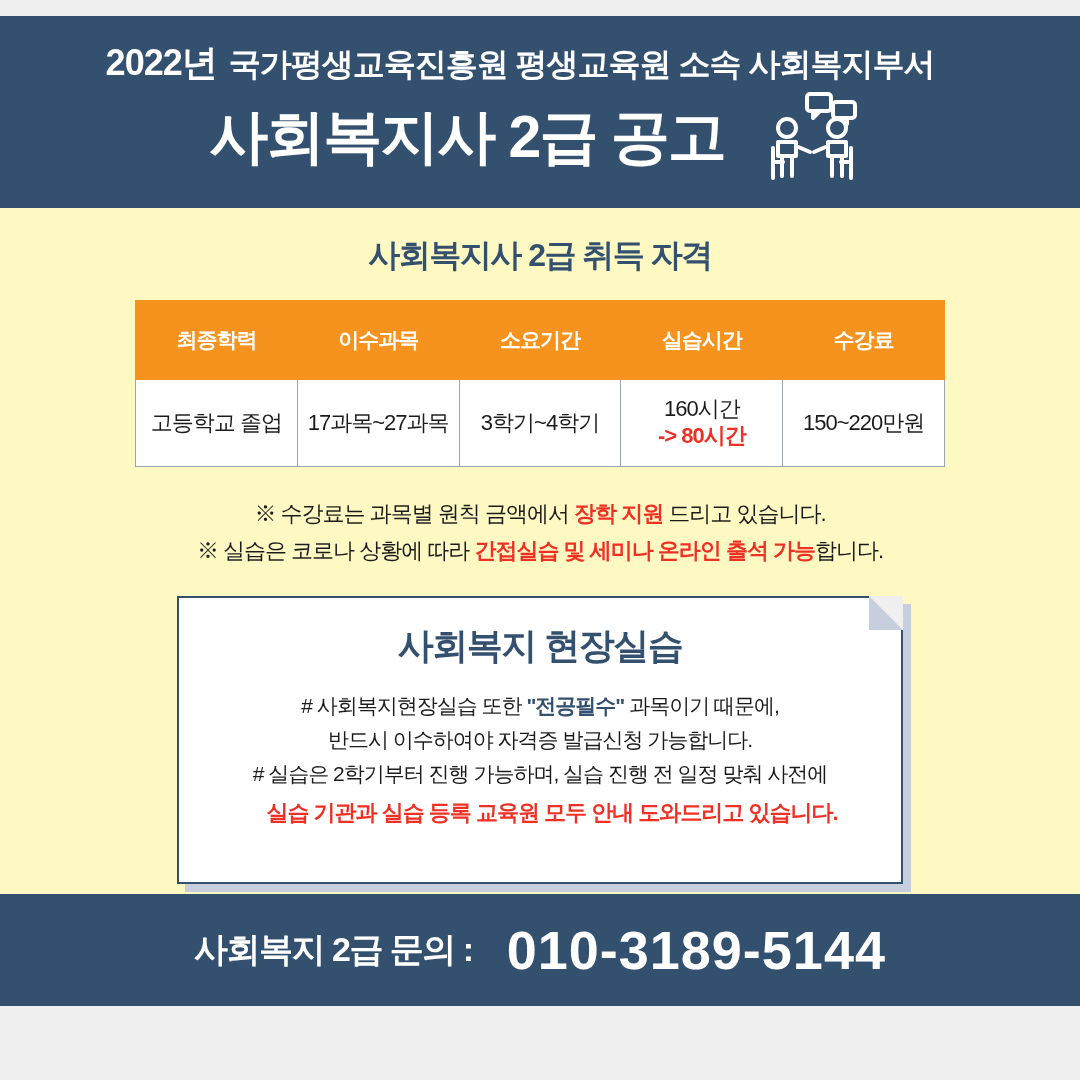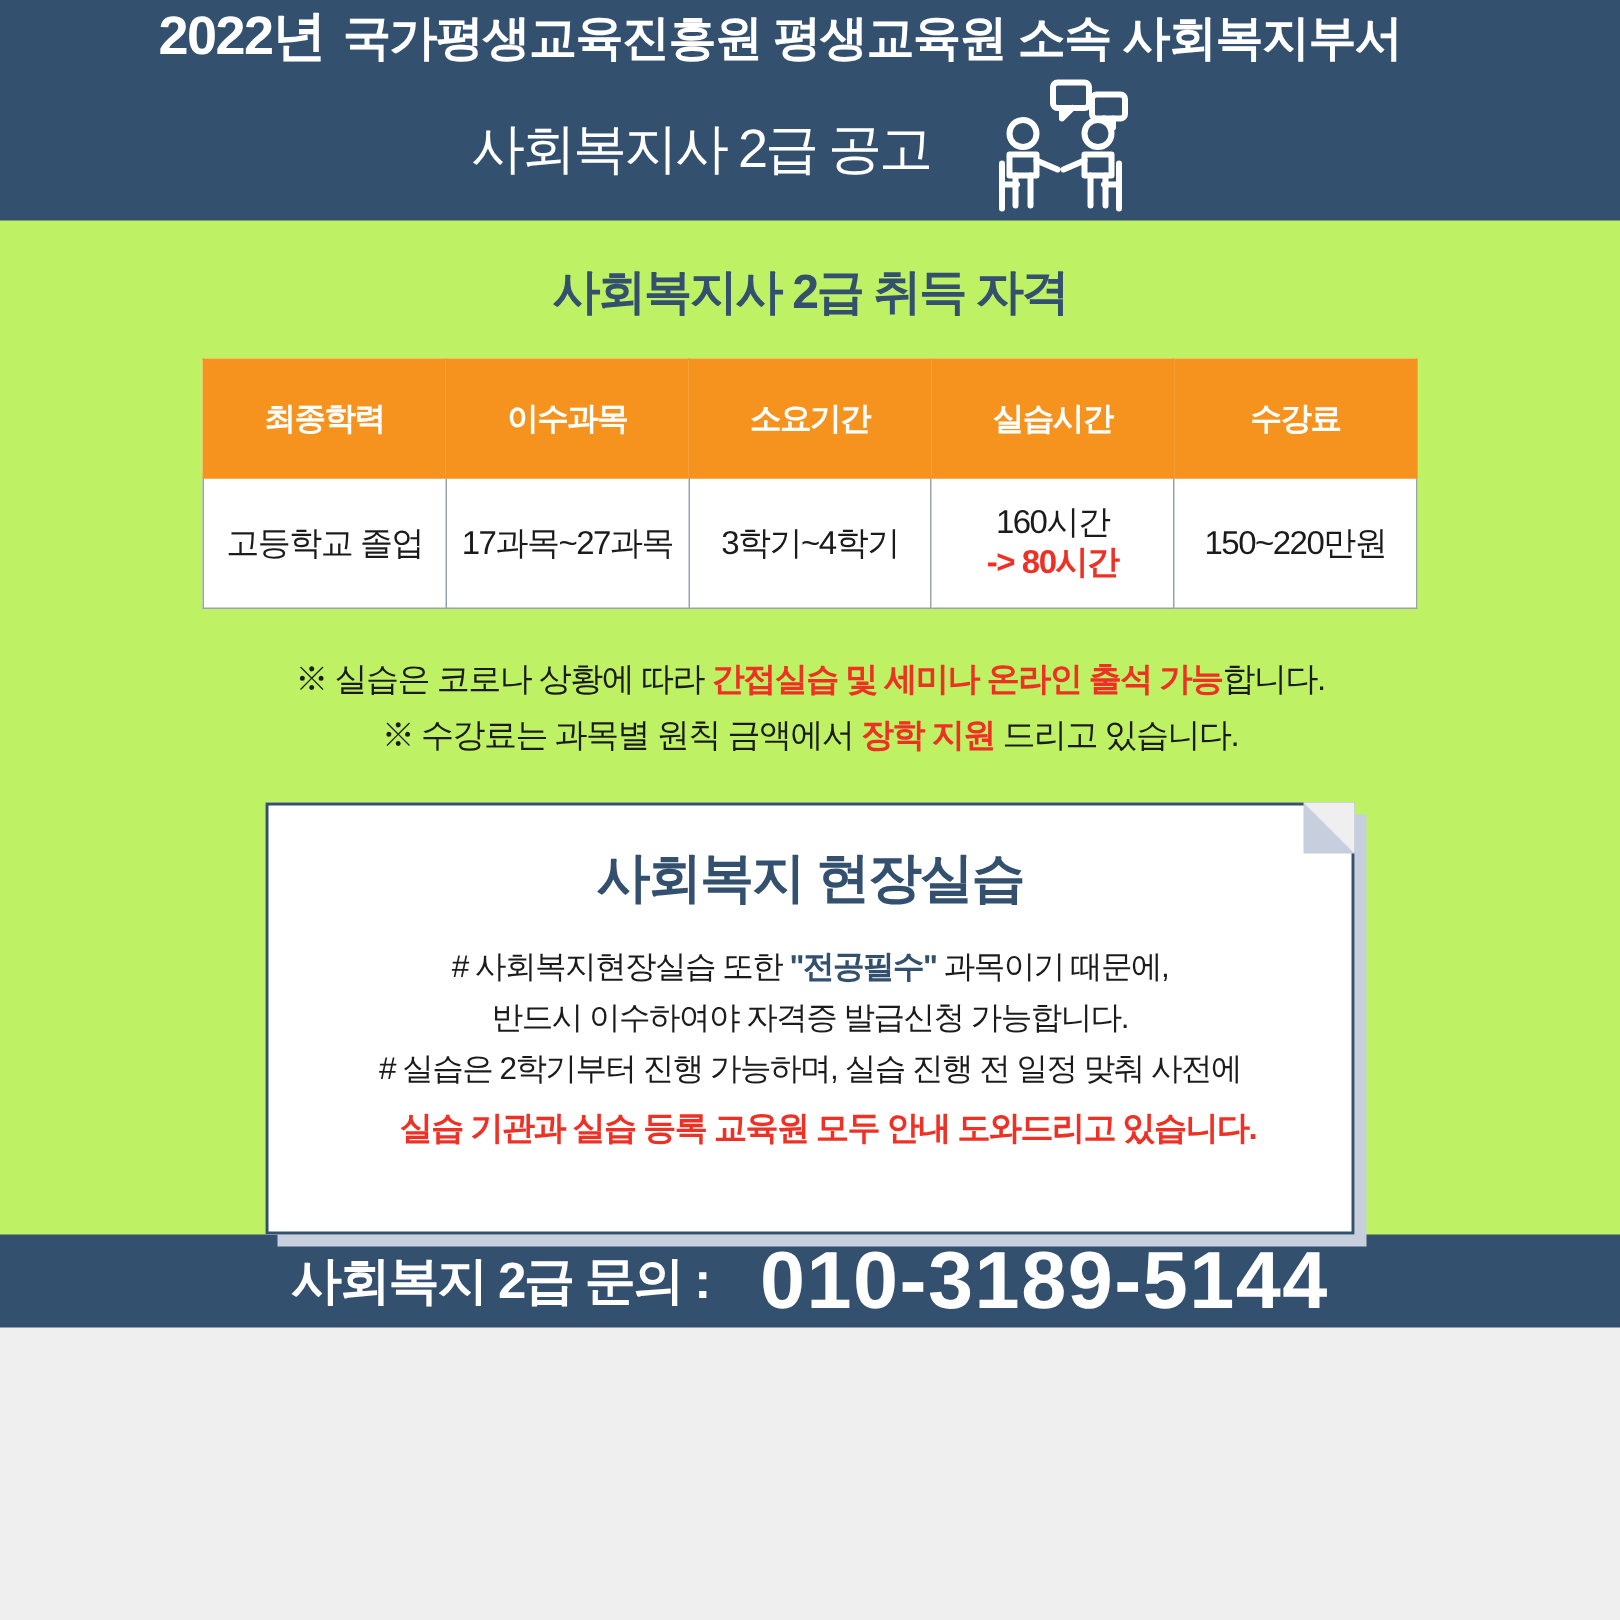--- a/index.html
+++ b/index.html
@@ -9,24 +9,25 @@
   body {
     width: 1080px;
     height: 1080px;
     background: #efefef;
     font-family: "Liberation Sans", sans-serif;
     overflow: hidden;
   }
   .poster {
     position: relative;
     width: 1080px;
-    height: 830px;
-    background: #bef264;
+    height: 990px;
+    background: #fef9c3;
     display: flex;
     flex-direction: column;
+    margin-top: 16px;
   }
 
   
   .header {
     position: relative;
     height: 192px;
     background: #34506f;
     color: #ffffff;
     display: flex;
     flex-direction: column;
@@ -49,22 +50,22 @@
     font-size: 32px;
     font-weight: bold;
     letter-spacing: -1px;
   }
   .header-title-row {
     display: flex;
     align-items: center;
     gap: 26px;
   }
   .header-title {
-    font-size: 36px;
-    font-weight: normal;
+    font-size: 59px;
+    font-weight: bold;
     letter-spacing: -2px;
     line-height: 1.1;
   }
   .meeting-icon {
     width: 120px;
     height: 96px;
     flex: 0 0 auto;
   }
 
   
@@ -279,24 +280,24 @@
               <div class="cell-strike">-&gt; 80시간</div>
             </div>
           </td>
           <td>150~220만원</td>
         </tr>
       </tbody>
     </table>
 
     <div class="notes">
       <div class="note">
-        <span>※ 실습은 코로나 상황에 따라 </span><span class="hl">간접실습 및 세미나 온라인 출석 가능</span><span>합니다.</span>
+        <span>※ 수강료는 과목별 원칙 금액에서 </span><span class="hl">장학 지원</span><span> 드리고 있습니다.</span>
       </div>
       <div class="note">
-        <span>※ 수강료는 과목별 원칙 금액에서 </span><span class="hl">장학 지원</span><span> 드리고 있습니다.</span>
+        <span>※ 실습은 코로나 상황에 따라 </span><span class="hl">간접실습 및 세미나 온라인 출석 가능</span><span>합니다.</span>
       </div>
     </div>
 
     <div class="card-wrap">
       <div class="card-shadow"></div>
       <div class="card">
         <div class="card-title">사회복지 현장실습</div>
         <div class="card-line">
           <span># 사회복지현장실습 또한 </span><span class="navy">"전공필수"</span><span> 과목이기 때문에,</span>
         </div>

